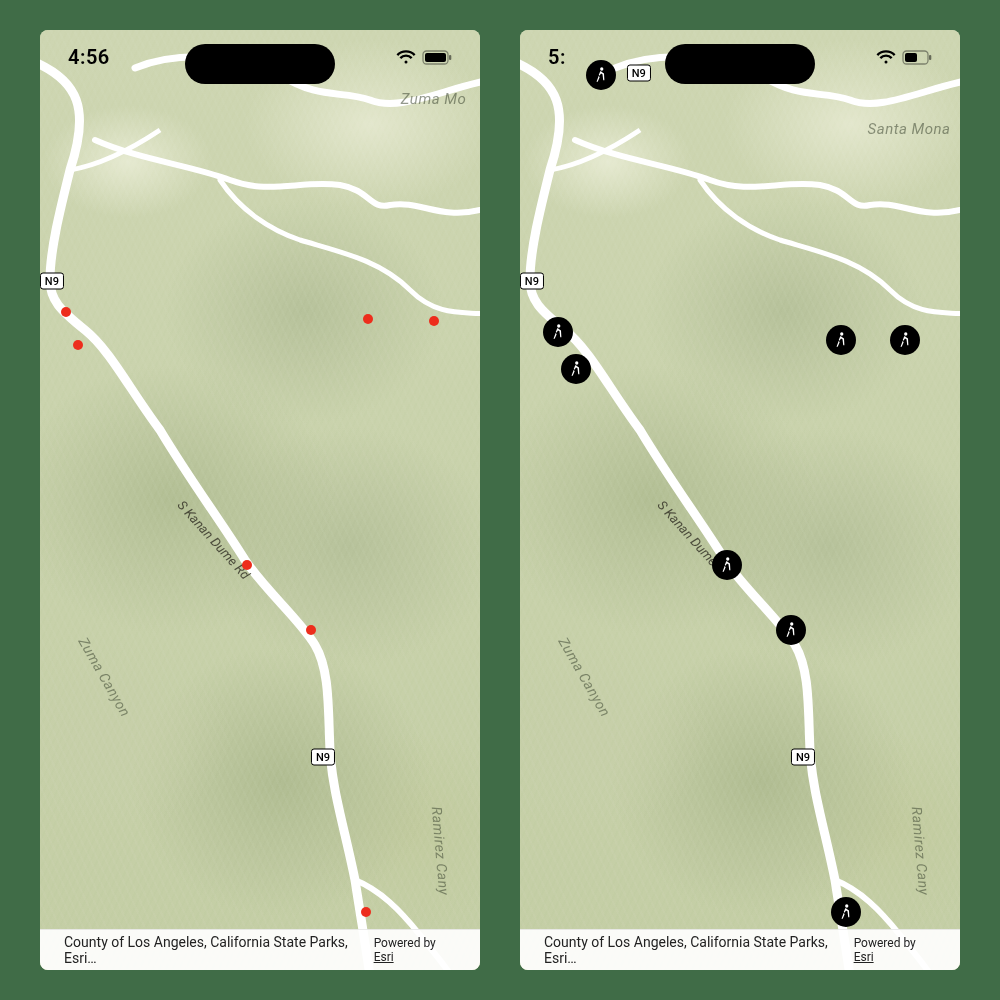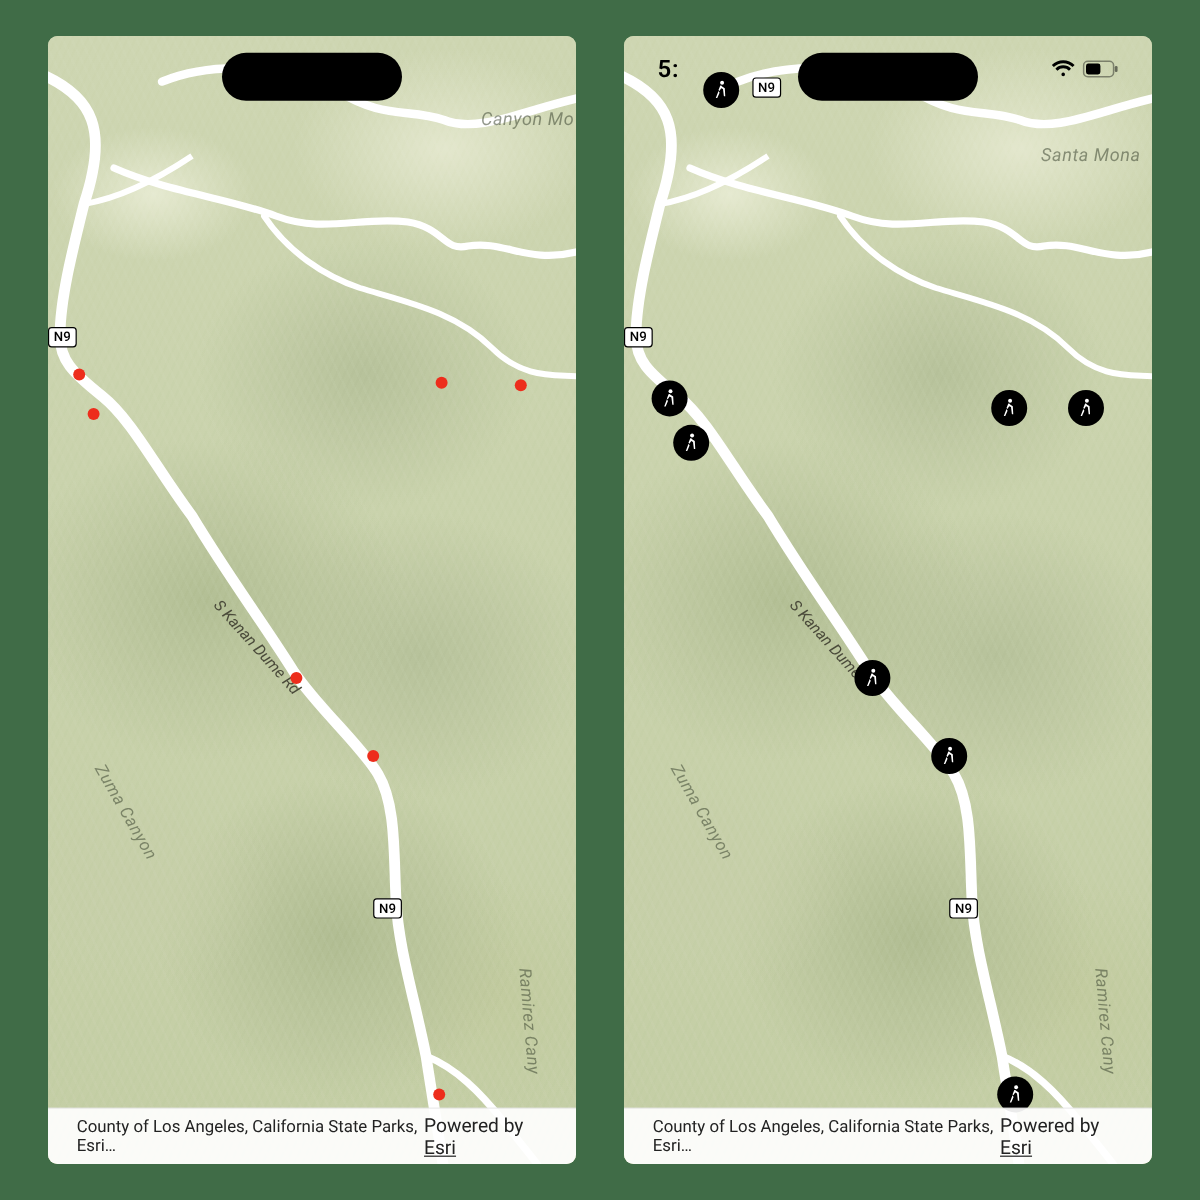--- a/index.html
+++ b/index.html
@@ -91,21 +91,21 @@
 
   
   .attribution {
     position: absolute; bottom: 0; left: 0; right: 0;
     background: rgba(255,255,255,.92);
     font-size: 14px; color: #222;
     display: flex; justify-content: center; align-items: center;
     padding: 4px 24px; z-index: 20;
     border-top: 1px solid rgba(0,0,0,.08);
   }
-  .attribution .powered { font-size: 16px; }
+  .attribution .powered { font-size: 12px; }
   .attribution .powered .esri { text-decoration: underline; }
 </style>
 </head>
 <body>
 
 <div class="phone left">
   <div class="terrain"></div>
 
   <svg class="roads" viewBox="0 0 440 940">
 
@@ -117,27 +117,40 @@
     <path d="M 55 110 C 100 130, 150 135, 190 150 C 230 165, 260 150, 300 155
              C 330 160, 330 180, 350 175 C 380 170, 400 190, 440 180" stroke="#fff" stroke-width="6" fill="none" stroke-linecap="round"></path>
     <path d="M 180 150 C 200 180, 230 200, 260 210 C 300 222, 340 230, 370 260
              C 400 290, 430 280, 450 285" stroke="#fff" stroke-width="5" fill="none" stroke-linecap="round"></path>
 
     <path d="M 315 850 C 340 860, 360 880, 380 905 C 395 925, 410 940, 420 960" stroke="#fff" stroke-width="6" fill="none" stroke-linecap="round"></path>
 
     <path d="M 30 140 C 60 135, 90 120, 120 100" stroke="#fff" stroke-width="5" fill="none"></path>
   </svg>
 
+  <div class="statusbar">
+    <span class="time">4:56</span>
+    <span class="icons">
+      <svg width="20" height="16" viewBox="0 0 20 16">
+        <path d="M10 14.5a1.5 1.5 0 100-3 1.5 1.5 0 000 3zM3.5 8.2a9 9 0 0113 0l-1.7 1.7a6.6 6.6 0 00-9.6 0L3.5 8.2zM.5 5.2a13.3 13.3 0 0119 0L17.8 6.9a10.9 10.9 0 00-15.6 0L.5 5.2z" fill="#000"></path>
+      </svg>
+      <svg width="30" height="15" viewBox="0 0 30 15">
+        <rect x="1" y="1" width="25" height="13" rx="3.5" stroke="#000" stroke-width="1.3" fill="none" opacity=".4"></rect>
+        <rect x="3" y="3" width="21" height="9" rx="2" fill="#000"></rect>
+        <rect x="27" y="5" width="2.3" height="5" rx="1" fill="#000" opacity=".5"></rect>
+      </svg>
+    </span>
+  </div>
   <div class="notch"></div>
 
   <div class="shield" style="left:2.7%; top:26.7%;">N9</div>
   <div class="shield" style="left:64.3%; top:77.3%;">N9</div>
 
   <span class="road-label" style="left:31.8%; top:49.5%; transform: rotate(48deg);">S Kanan Dume Rd</span>
-  <span class="park-label" style="left:82%; top:6.4%;">Canyon Mo</span>
+  <span class="park-label" style="left:82%; top:6.4%;">Zuma Mo</span>
   <span class="park-label" style="left:4.5%; top:68%; transform: rotate(60deg); font-size:14px;">Zuma Canyon</span>
   <span class="park-label" style="left:80.9%; top:86.5%; transform: rotate(85deg); font-size:14px;">Ramirez Cany</span>
 
   <div class="marker red" style="left:5.9%;  top:30.0%;"></div>
   <div class="marker red" style="left:8.6%;  top:33.5%;"></div>
   <div class="marker red" style="left:74.5%; top:30.7%;"></div>
   <div class="marker red" style="left:89.5%; top:31.0%;"></div>
   <div class="marker red" style="left:47.0%; top:56.9%;"></div>
   <div class="marker red" style="left:61.6%; top:63.8%;"></div>
   <div class="marker red" style="left:74.0%; top:93.8%;"></div>

